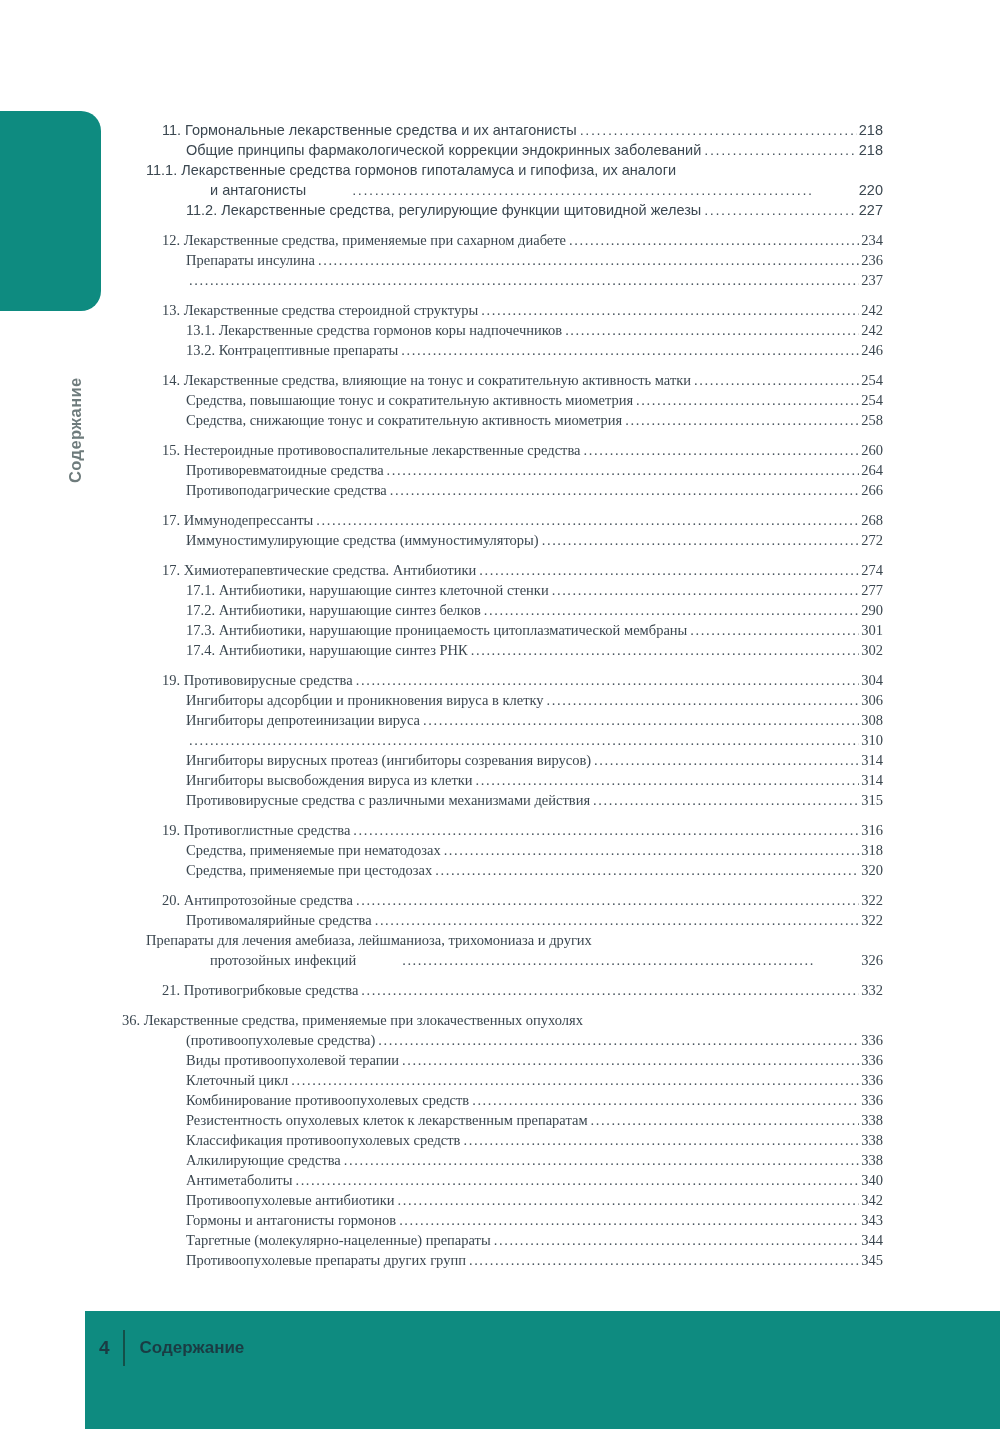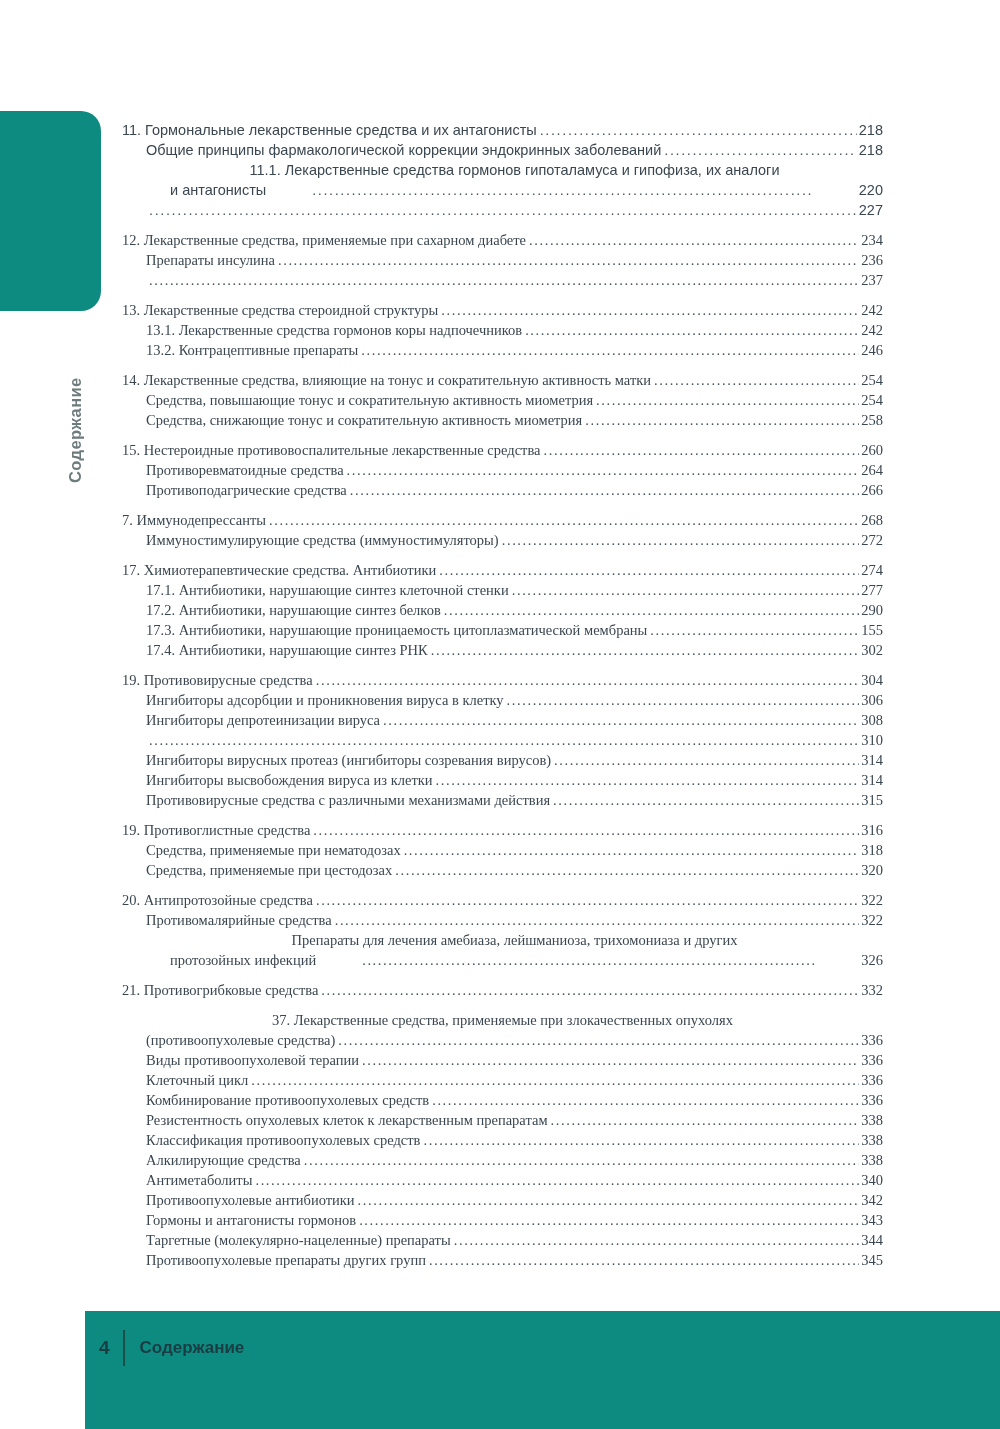--- a/index.html
+++ b/index.html
@@ -32,22 +32,22 @@
     font-size:16.5px;font-weight:600;letter-spacing:0.4px;
     color:var(--side-label);
     white-space:nowrap;
   }
   
   .toc{
     position:absolute;left:122px;top:120px;width:761px;
     font-size:14.5px;line-height:20px;
   }
   .toc-group + .toc-group{margin-top:10px;font-family:Liberation Serif, serif;}
-  .toc-line{display:flex;align-items:flex-start;}
-  .toc-line-plain{display:block;text-align:center;}
+  .toc-line{display:flex;align-items:flex-start;margin-left:40px;}
+  .toc-line-plain{display:block;}
   .lvl0{padding-left:0;}
   .lvl1{padding-left:24px;}
   .lvl2{padding-left:48px;gap:43px;}
   .t{flex:0 1 auto;white-space:nowrap;}
   .leader{
     flex:1 1 0;min-width:10px;
     overflow:hidden;white-space:nowrap;
     letter-spacing:1.6px;
     margin:0 2px 0 3px;
     color:#48545D;
@@ -96,20 +96,21 @@
           <span class="leader">................................................................................................................................................................................................................................................</span>
           <span class="pg">218</span>
         </div>
         <div class="toc-line-plain lvl1">11.1. Лекарственные средства гормонов гипоталамуса и гипофиза, их аналоги</div>
         <div class="toc-line lvl2">
           <span class="t">и антагонисты</span>
           <span class="leader">................................................................................................................................................................................................................................................</span>
           <span class="pg">220</span>
         </div>
         <div class="toc-line lvl1">
+          <span class="t">11.2. Лекарственные средства, регулирующие функции щитовидной железы</span>
           <span class="leader">................................................................................................................................................................................................................................................</span>
           <span class="pg">227</span>
         </div>
       </div>
       <div class="toc-group">
         <div class="toc-line lvl0">
           <span class="t">12. Лекарственные средства, применяемые при сахарном диабете</span>
           <span class="leader">................................................................................................................................................................................................................................................</span>
           <span class="pg">234</span>
         </div>
@@ -169,21 +170,21 @@
           <span class="pg">264</span>
         </div>
         <div class="toc-line lvl1">
           <span class="t">Противоподагрические средства</span>
           <span class="leader">................................................................................................................................................................................................................................................</span>
           <span class="pg">266</span>
         </div>
       </div>
       <div class="toc-group">
         <div class="toc-line lvl0">
-          <span class="t">7. Иммунодепрессанты</span>
+          <span class="t">17. Иммунодепрессанты</span>
           <span class="leader">................................................................................................................................................................................................................................................</span>
           <span class="pg">268</span>
         </div>
         <div class="toc-line lvl1">
           <span class="t">Иммуностимулирующие средства (иммуностимуляторы)</span>
           <span class="leader">................................................................................................................................................................................................................................................</span>
           <span class="pg">272</span>
         </div>
       </div>
       <div class="toc-group">
@@ -198,21 +199,21 @@
           <span class="pg">277</span>
         </div>
         <div class="toc-line lvl1">
           <span class="t">17.2. Антибиотики, нарушающие синтез белков</span>
           <span class="leader">................................................................................................................................................................................................................................................</span>
           <span class="pg">290</span>
         </div>
         <div class="toc-line lvl1">
           <span class="t">17.3. Антибиотики, нарушающие проницаемость цитоплазматической мембраны</span>
           <span class="leader">................................................................................................................................................................................................................................................</span>
-          <span class="pg">155</span>
+          <span class="pg">301</span>
         </div>
         <div class="toc-line lvl1">
           <span class="t">17.4. Антибиотики, нарушающие синтез РНК</span>
           <span class="leader">................................................................................................................................................................................................................................................</span>
           <span class="pg">302</span>
         </div>
       </div>
       <div class="toc-group">
         <div class="toc-line lvl0">
           <span class="t">19. Противовирусные средства</span>
@@ -285,21 +286,21 @@
         </div>
       </div>
       <div class="toc-group">
         <div class="toc-line lvl0">
           <span class="t">21. Противогрибковые средства</span>
           <span class="leader">................................................................................................................................................................................................................................................</span>
           <span class="pg">332</span>
         </div>
       </div>
       <div class="toc-group">
-        <div class="toc-line-plain lvl0">37. Лекарственные средства, применяемые при злокачественных опухолях</div>
+        <div class="toc-line-plain lvl0">36. Лекарственные средства, применяемые при злокачественных опухолях</div>
         <div class="toc-line lvl1">
           <span class="t">(противоопухолевые средства)</span>
           <span class="leader">................................................................................................................................................................................................................................................</span>
           <span class="pg">336</span>
         </div>
         <div class="toc-line lvl1">
           <span class="t">Виды противоопухолевой терапии</span>
           <span class="leader">................................................................................................................................................................................................................................................</span>
           <span class="pg">336</span>
         </div>

